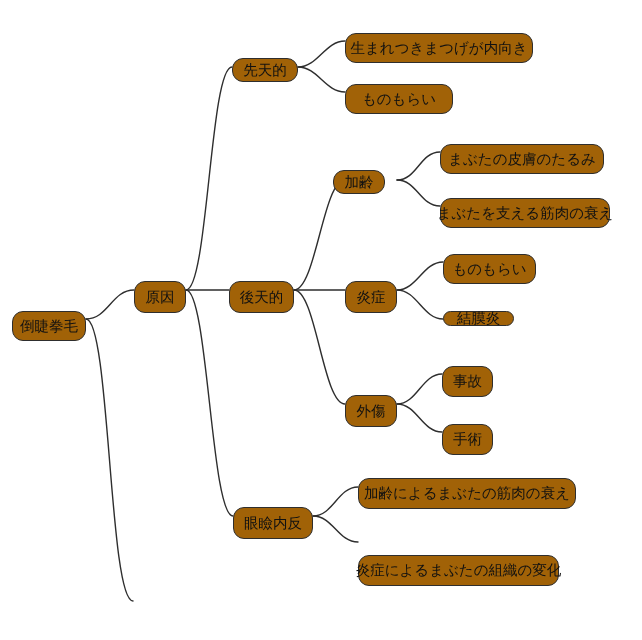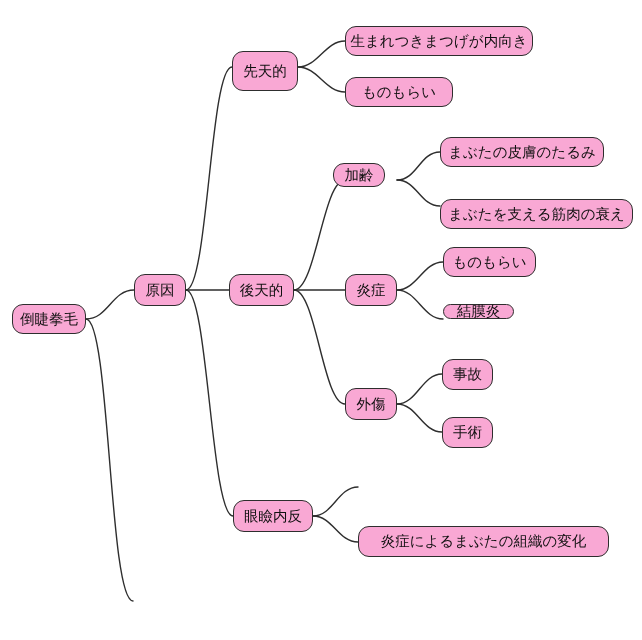--- a/index.html
+++ b/index.html
@@ -21,27 +21,28 @@
     stroke: #2e2e2e;
     stroke-width: 1.4;
     stroke-linecap: round;
   }
   .node {
     position: absolute;
     box-sizing: border-box;
     display: flex;
     align-items: center;
     justify-content: center;
-    background: #f9a8d4;
+    background: #a16207;
     border: 1.5px solid #2e2e2e;
     border-radius: 11px;
     font-size: 14.5px;
     line-height: 1;
     color: #111111;
     white-space: nowrap;
+    margin-top: 7px;
   }
 </style>
 </head>
 <body>
 
 <div class="canvas">
 
   <svg class="edges" viewBox="0 0 642 640" aria-hidden="true">
     <path d="M86,319 C108,319 112,290 134,290"></path>
     <path d="M86,319 C110,319 109,601 133,601"></path>
@@ -60,45 +61,46 @@
     <path d="M397,404 C417,404 422,374 442,374"></path>
     <path d="M397,404 C417,404 422,432 442,432"></path>
     <path d="M313,516 C333,516 338,487 358,487"></path>
     <path d="M313,516 C333,516 338,542 358,542"></path>
   </svg>
 
   <div class="node" style="left:12px; top:304px; width:74px; height:30px">倒睫拳毛</div>
 
   <div class="node" style="left:134px; top:274px; width:52px; height:32px">原因</div>
 
-  <div class="node" style="left:232px; top:51px; width:66px; height:40px">先天的</div>
+  <div class="node" style="left:232px; top:51px; width:66px; height:24px">先天的</div>
 
   <div class="node" style="left:345px; top:26px; width:188px; height:30px">生まれつきまつげが内向き</div>
 
   <div class="node" style="left:345px; top:77px; width:108px; height:30px">ものもらい</div>
 
   <div class="node" style="left:229px; top:274px; width:65px; height:32px">後天的</div>
 
   <div class="node" style="left:333px; top:163px; width:52px; height:24px">加齢</div>
 
   <div class="node" style="left:440px; top:137px; width:164px; height:30px">まぶたの皮膚のたるみ</div>
 
-  <div class="node" style="left:440px; top:199px; width:193px; height:30px">まぶたを支える筋肉の衰え</div>
+  <div class="node" style="left:440px; top:191px; width:170px; height:30px">まぶたを支える筋肉の衰え</div>
 
   <div class="node" style="left:443px; top:247px; width:93px; height:30px">ものもらい</div>
 
   <div class="node" style="left:345px; top:274px; width:52px; height:32px">炎症</div>
 
   <div class="node" style="left:443px; top:304px; width:71px; height:15px">結膜炎</div>
 
   <div class="node" style="left:345px; top:388px; width:52px; height:32px">外傷</div>
 
   <div class="node" style="left:442px; top:359px; width:51px; height:31px">事故</div>
 
   <div class="node" style="left:442px; top:417px; width:51px; height:31px">手術</div>
 
   <div class="node" style="left:233px; top:500px; width:80px; height:32px">眼瞼内反</div>
 
+  <div class="node" style="left:358px; top:471px; width:218px; height:31px">加齢によるまぶたの筋肉の衰え</div>
 
-  <div class="node" style="left:358px; top:526px; width:251px; height:31px">炎症によるまぶたの組織の変化</div>
+  <div class="node" style="left:358px; top:548px; width:201px; height:31px">炎症によるまぶたの組織の変化</div>
 
 
 </div>
 
 </body></html>

